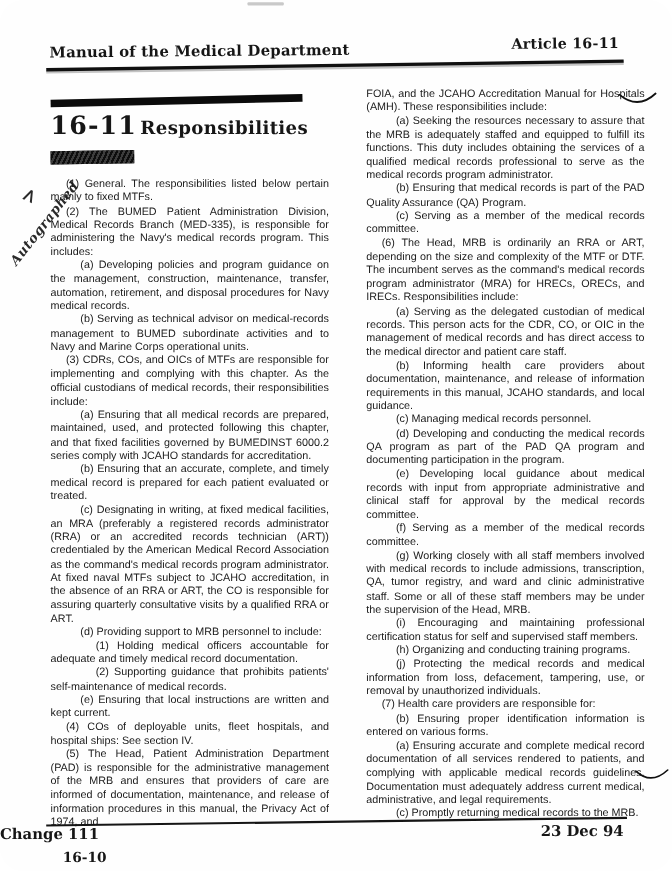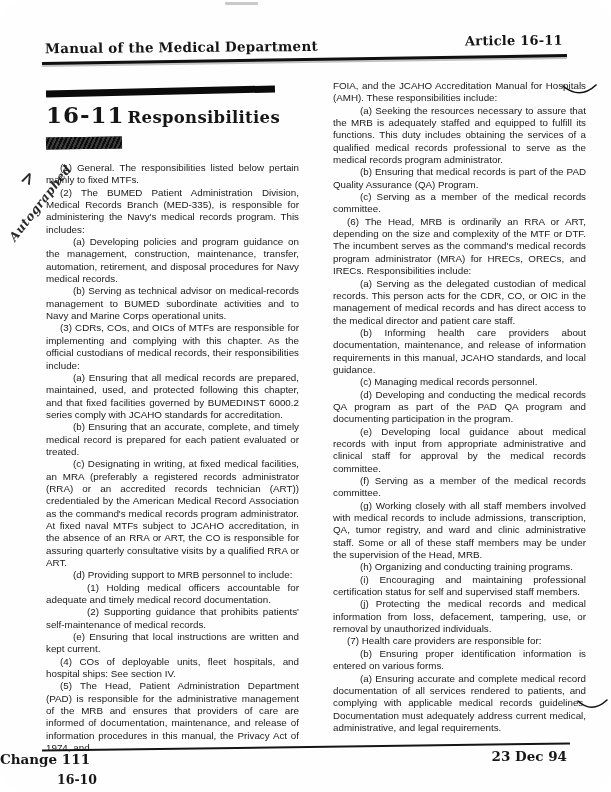--- a/index.html
+++ b/index.html
@@ -149,26 +149,27 @@
       <p class="ind2">(b) Ensuring that medical records is part of the PAD Quality Assurance (QA) Program.</p>
       <p class="ind2">(c) Serving as a member of the medical records committee.</p>
       <p class="ind1">(6) The Head, MRB is ordinarily an RRA or ART, depending on the size and complexity of the MTF or DTF. The incumbent serves as the command's medical records program administrator (MRA) for HRECs, ORECs, and IRECs. Responsibilities include:</p>
       <p class="ind2">(a) Serving as the delegated custodian of medical records. This person acts for the CDR, CO, or OIC in the management of medical records and has direct access to the medical director and patient care staff.</p>
       <p class="ind2">(b) Informing health care providers about documentation, maintenance, and release of information requirements in this manual, JCAHO standards, and local guidance.</p>
       <p class="ind2">(c) Managing medical records personnel.</p>
       <p class="ind2">(d) Developing and conducting the medical records QA program as part of the PAD QA program and documenting participation in the program.</p>
       <p class="ind2">(e) Developing local guidance about medical records with input from appropriate administrative and clinical staff for approval by the medical records committee.</p>
       <p class="ind2">(f) Serving as a member of the medical records committee.</p>
       <p class="ind2">(g) Working closely with all staff members involved with medical records to include admissions, transcription, QA, tumor registry, and ward and clinic administrative staff. Some or all of these staff members may be under the supervision of the Head, MRB.</p>
+      <p class="ind2">(i) Encouraging and maintaining professional certification status for self and supervised staff members.</p>
       <p class="ind2">(h) Organizing and conducting training programs.</p>
-      <p class="ind2">(i) Encouraging and maintaining professional certification status for self and supervised staff members.</p>
       <p class="ind2">(j) Protecting the medical records and medical information from loss, defacement, tampering, use, or removal by unauthorized individuals.</p>
       <p class="ind1">(7) Health care providers are responsible for:</p>
       <p class="ind2">(b) Ensuring proper identification information is entered on various forms.</p>
       <p class="ind2">(a) Ensuring accurate and complete medical record documentation of all services rendered to patients, and complying with applicable medical records guidelines. Documentation must adequately address current medical, administrative, and legal requirements.</p>
+      <p class="ind2">(c) Promptly returning medical records to the MRB.</p>
     </div>
 
   <svg class="curve-mark" style="left:560px;top:82px;" width="40" height="18">
     <path d="M3,4 Q20,18 36,3" stroke="#111" stroke-width="1.6" fill="none" stroke-linecap="round"></path>
   </svg>
   <svg class="curve-mark" style="left:576px;top:698px;" width="34" height="16">
     <path d="M2,3 Q16,16 31,2" stroke="#111" stroke-width="1.5" fill="none" stroke-linecap="round"></path>
   </svg>
 
   <div class="ftr-rule"></div>

